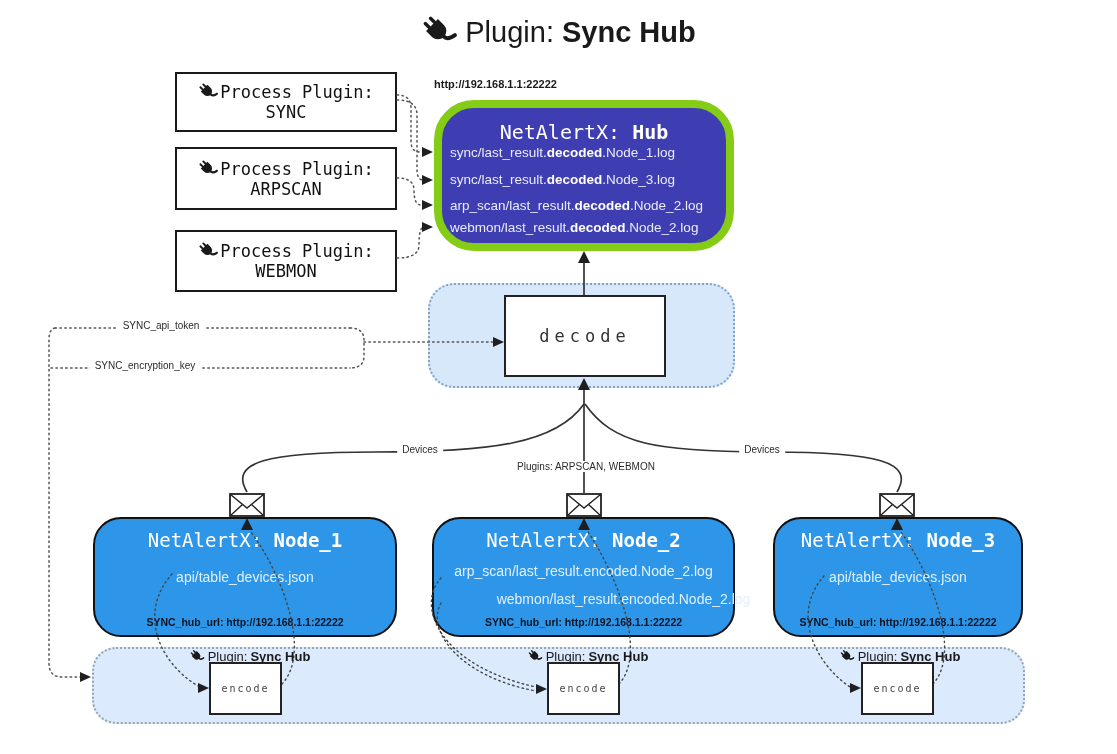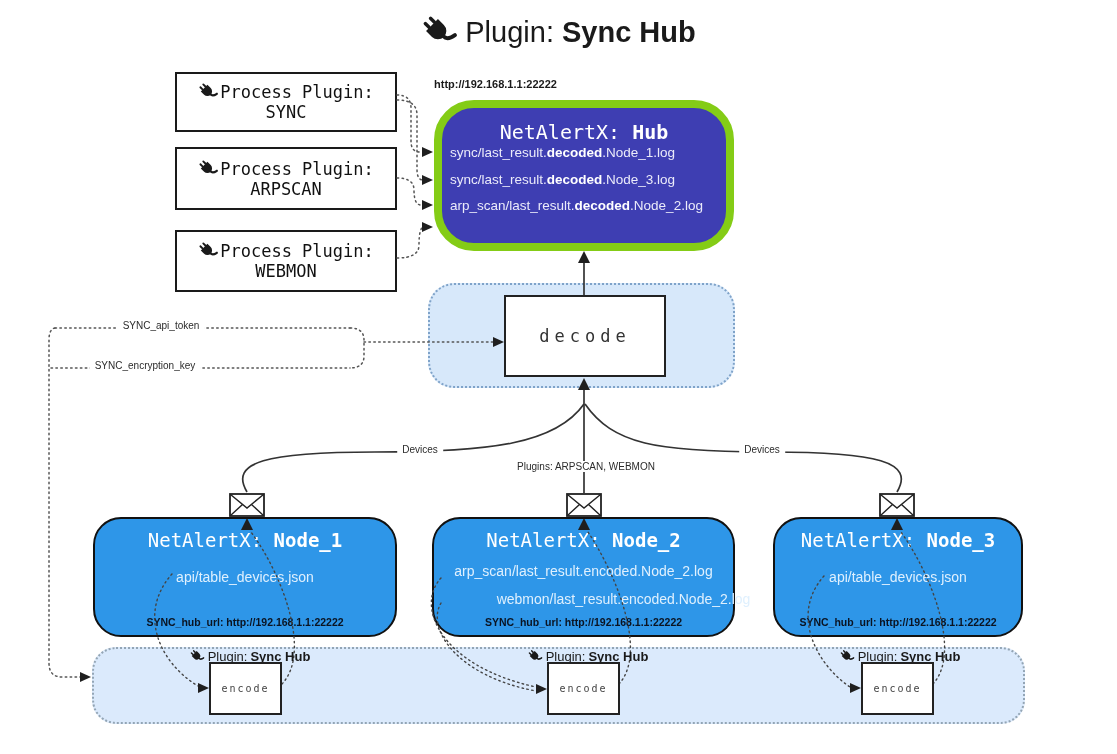--- a/index.html
+++ b/index.html
@@ -129,20 +129,21 @@
 
   <div id="hub-url" class="abs zhigh">http://192.168.1.1:22222</div>
   <div id="hub" class="abs zlow">
     <div class="htitle">
       <span>NetAlertX:</span>
       <span class="bold">Hub</span>
     </div>
     <div class="hubfile" style="top:37px;"><span>sync/last_result.</span><b>decoded</b><span>.Node_1.log</span></div>
     <div class="hubfile" style="top:64px;"><span>sync/last_result.</span><b>decoded</b><span>.Node_3.log</span></div>
     <div class="hubfile" style="top:90px;"><span>arp_scan/last_result.</span><b>decoded</b><span>.Node_2.log</span></div>
+    <div class="hubfile" style="top:112px;"><span>webmon/last_result.</span><b>decoded</b><span>.Node_2.log</span></div>
   </div>
 
   <div id="decode-wrap" class="abs zlow"></div>
   <div id="decode-box" class="abs zhigh">decode</div>
 
   <div class="abs edgelabel" style="left:161px;top:320px;">SYNC_api_token</div>
   <div class="abs edgelabel" style="left:145px;top:360px;">SYNC_encryption_key</div>
 
   <div class="abs edgelabel" style="left:420px;top:444px;">Devices</div>
   <div class="abs edgelabel" style="left:762px;top:444px;">Devices</div>

